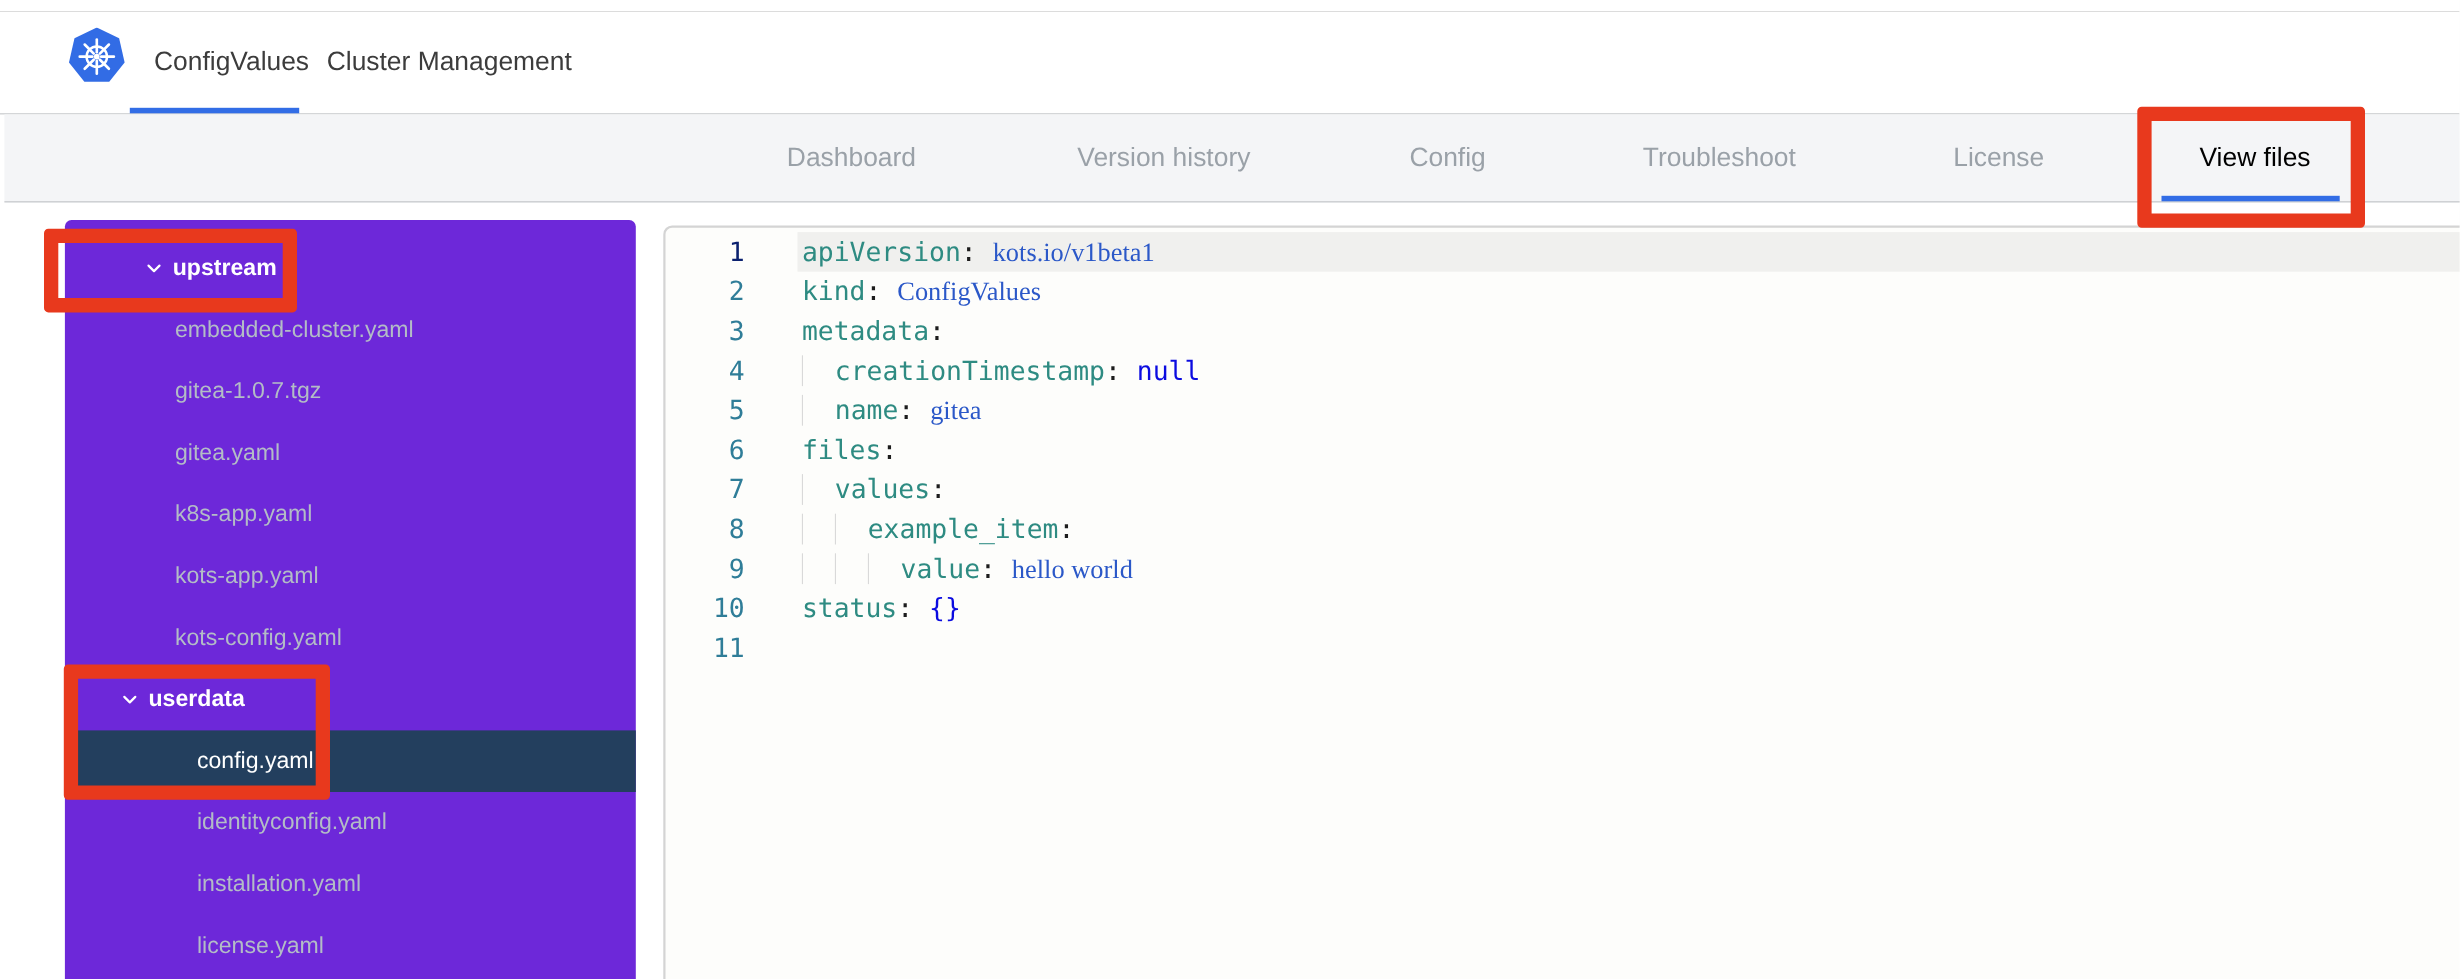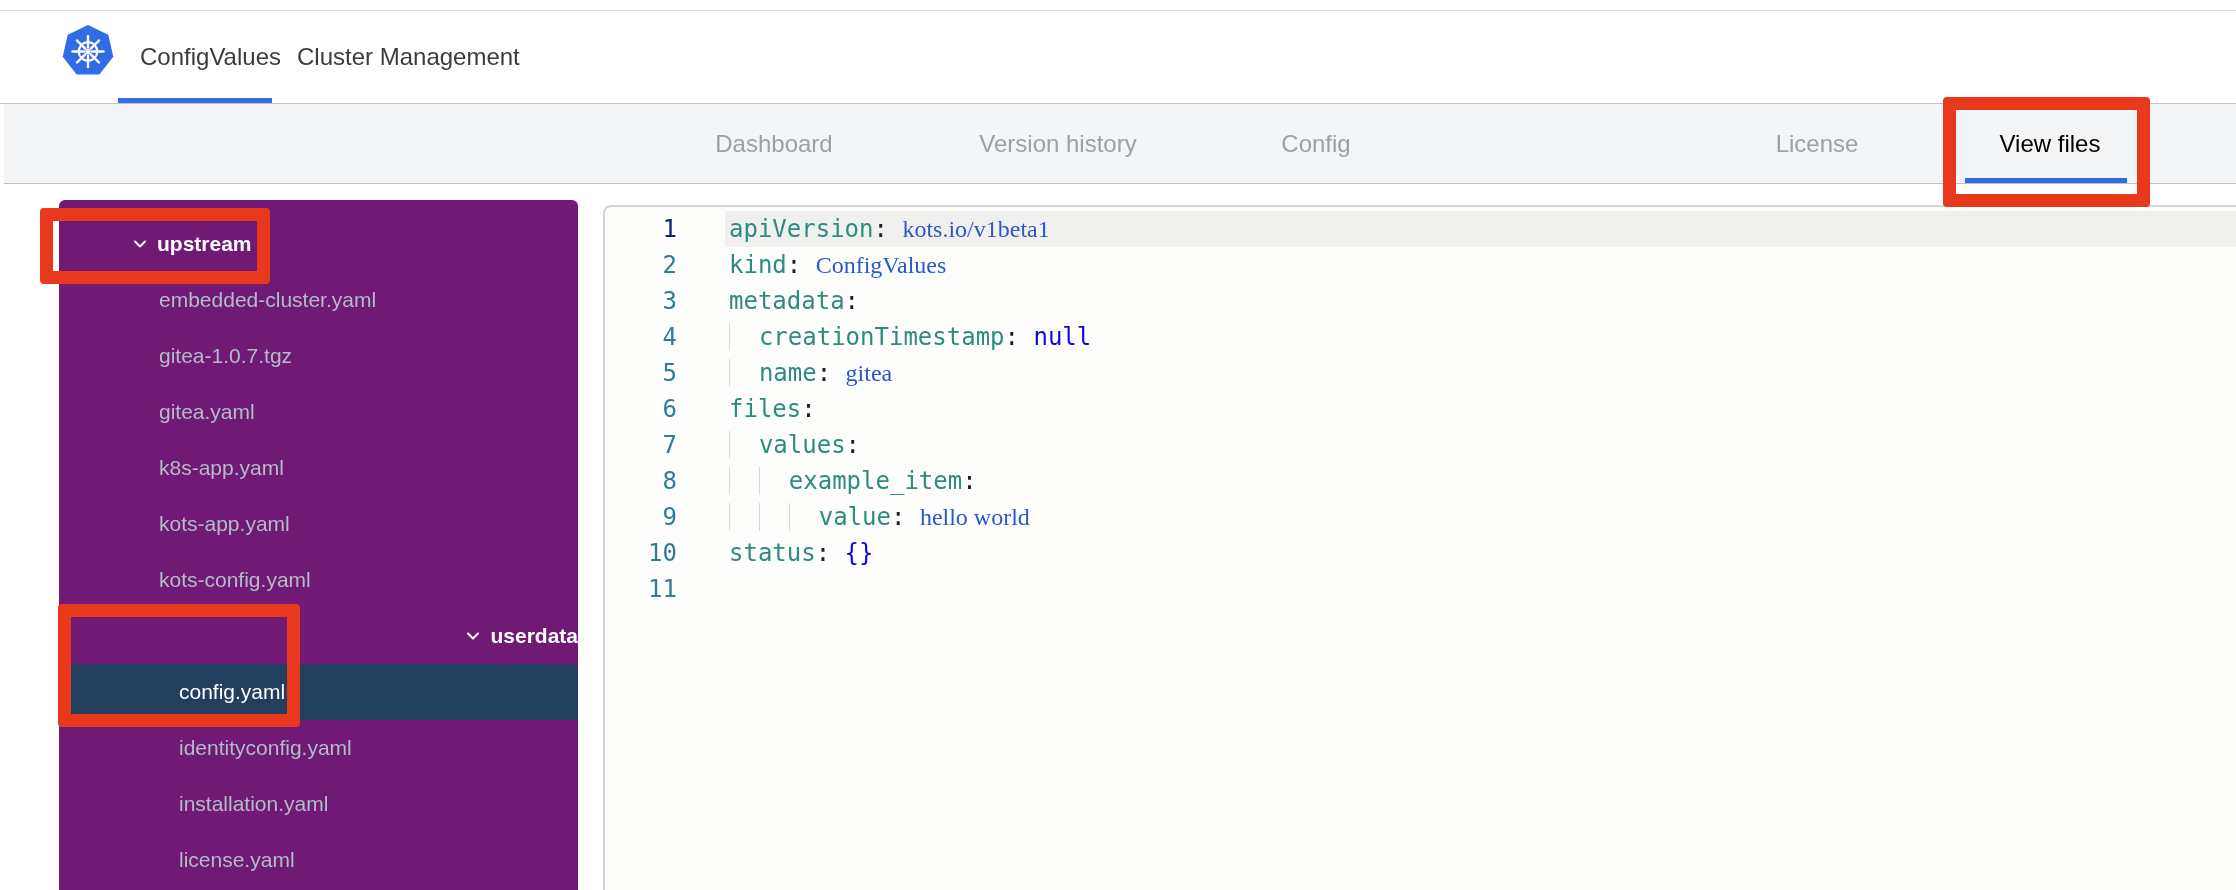--- a/index.html
+++ b/index.html
@@ -24,29 +24,29 @@
   .nav-item.active{color:#000000;text-align:right;}
   .nav-item.n0{left:770px;}
   .nav-item.n1{left:1054px;}
   .nav-item.n2{left:1312px;}
   .nav-item.n3{left:1559px;}
   .nav-item.n4{left:1813px;}
   .nav-item.n5{left:2046px;}
   .subnav-underline{position:absolute;left:1965px;top:178px;width:162px;height:5px;background:#326de6;}
 
   
-  .file-tree{position:absolute;left:59px;top:200px;width:519px;height:690px;background:#701a75;border-radius:6px 6px 0 0;padding-top:16px;box-sizing:border-box;}
+  .file-tree{position:absolute;left:59px;top:200px;width:519px;height:690px;background:#6d28d9;border-radius:6px 6px 0 0;padding-top:16px;box-sizing:border-box;}
   .tree-row{position:relative;height:56px;display:flex;align-items:center;box-sizing:border-box;cursor:pointer;}
   .tree-row .chev{width:18px;height:18px;flex:0 0 18px;margin-right:8px;}
   .tree-row .lbl{font-size:21px;white-space:nowrap;}
   .tree-row.folder .lbl{color:#ffffff;font-weight:bold;}
   .tree-row.file .lbl{color:#b3bcc6;}
   .tree-row.d0f{padding-left:72px;}
   .tree-row.d1{padding-left:100px;}
-  .tree-row.d1f{padding-left:50px;justify-content:flex-end;}
+  .tree-row.d1f{padding-left:50px;}
   .tree-row.d2{padding-left:120px;}
   .tree-row.selected{background:#233f5e;}
   .tree-row.selected .lbl{color:#ffffff;font-weight:normal;}
 
   
   .editor{position:absolute;left:603px;top:205px;width:1700px;height:760px;background:#fdfdfb;border:2px solid #d4d4d4;border-radius:8px;box-sizing:border-box;overflow:hidden;}
   .code{padding-top:4px;font-family:"DejaVu Sans Mono", monospace;font-size:24px;}
   .cl{position:relative;height:36px;line-height:36px;white-space:pre;}
   .cl .ln{position:absolute;left:0;top:0;width:72px;text-align:right;color:#2f7d98;}
   .cl.active .ln{color:#0b216f;}
@@ -89,20 +89,21 @@
   </div>
   <div class="app-tab t0">ConfigValues</div>
   <div class="app-tab t1">Cluster Management</div>
   <div class="app-tab-underline"></div>
 </header>
 
 <nav class="subnav" id="subnav">
     <div class="nav-item n0">Dashboard</div>
     <div class="nav-item n1">Version history</div>
     <div class="nav-item n2">Config</div>
+    <div class="nav-item n3">Troubleshoot</div>
     <div class="nav-item n4">License</div>
     <div class="nav-item n5 active">View files</div>
   </nav>
 <div class="subnav-underline"></div>
 
 <aside class="file-tree" id="file-tree">
     <div class="tree-row folder d0f">
       <span class="chev"><svg width="18" height="18" viewBox="0 0 18 18">
           <path d="M4 6.5 L9 11.5 L14 6.5" fill="none" stroke="#ffffff" stroke-width="2" stroke-linecap="round" stroke-linejoin="round"></path>
         </svg></span>

